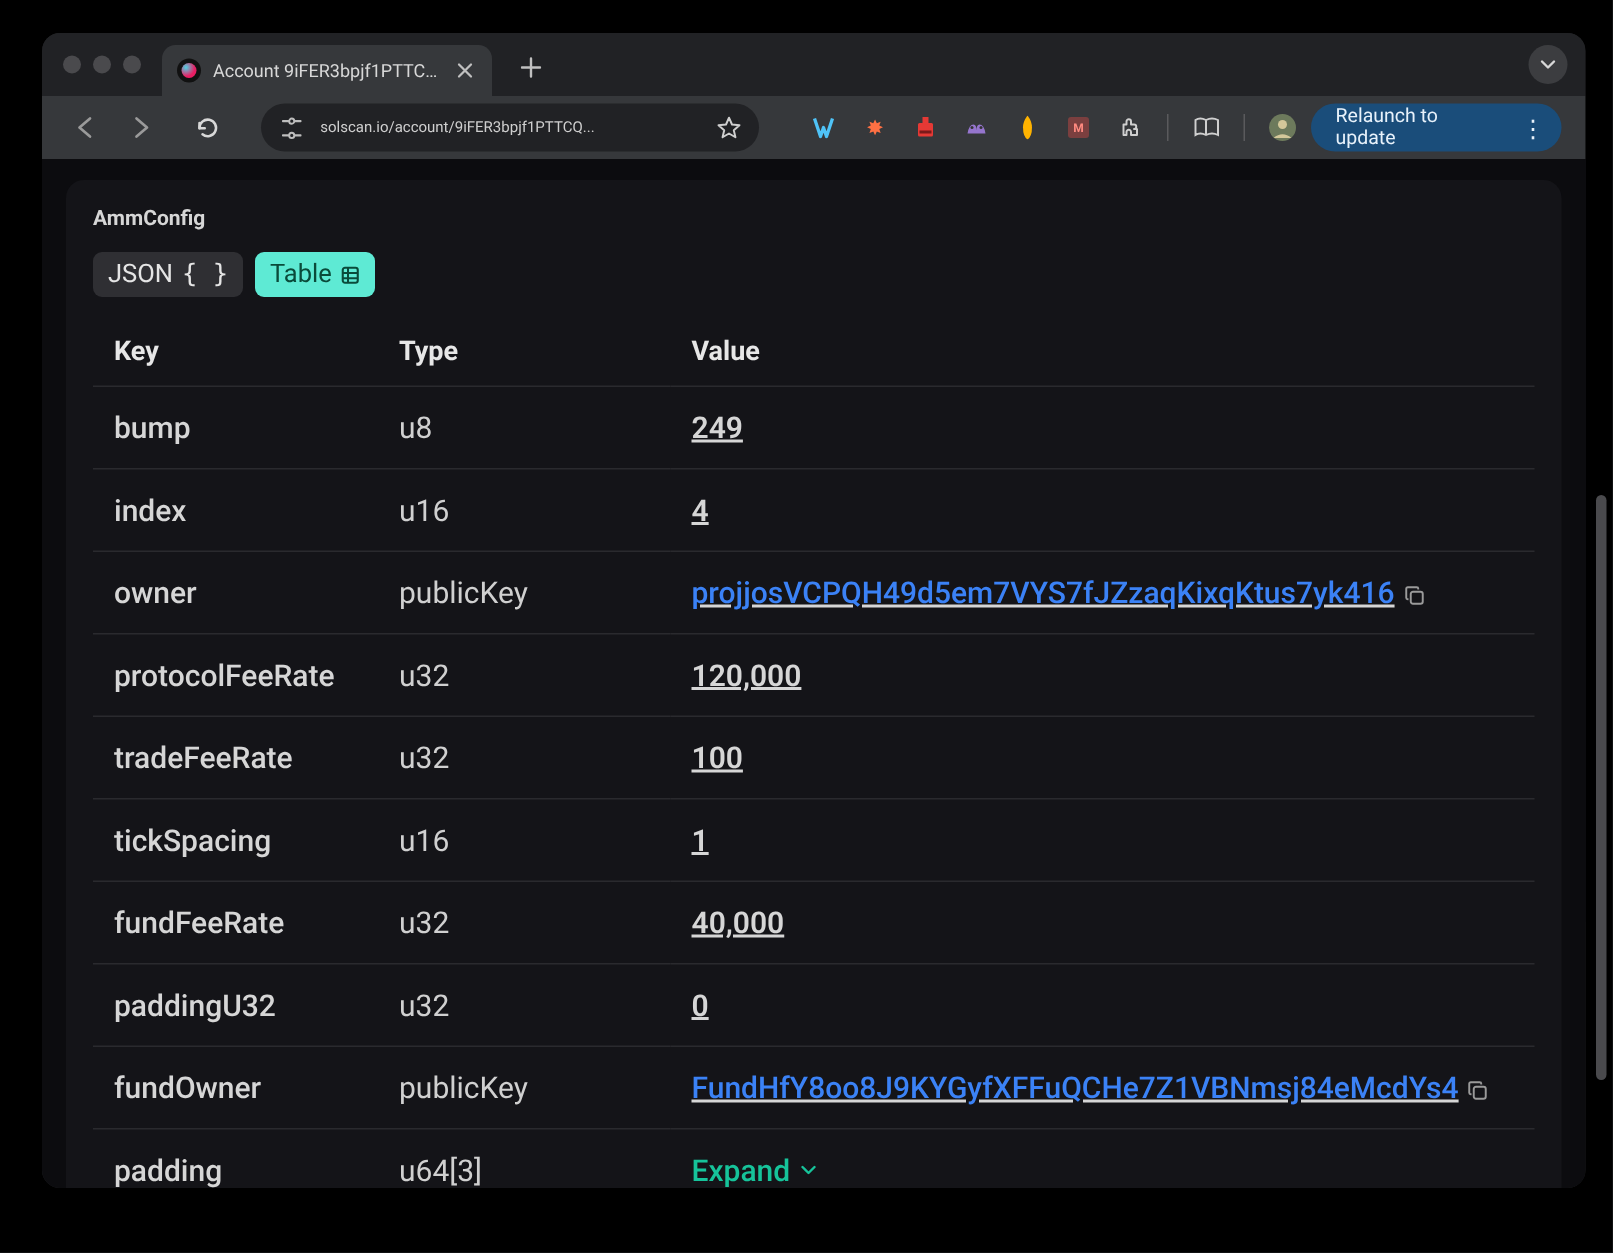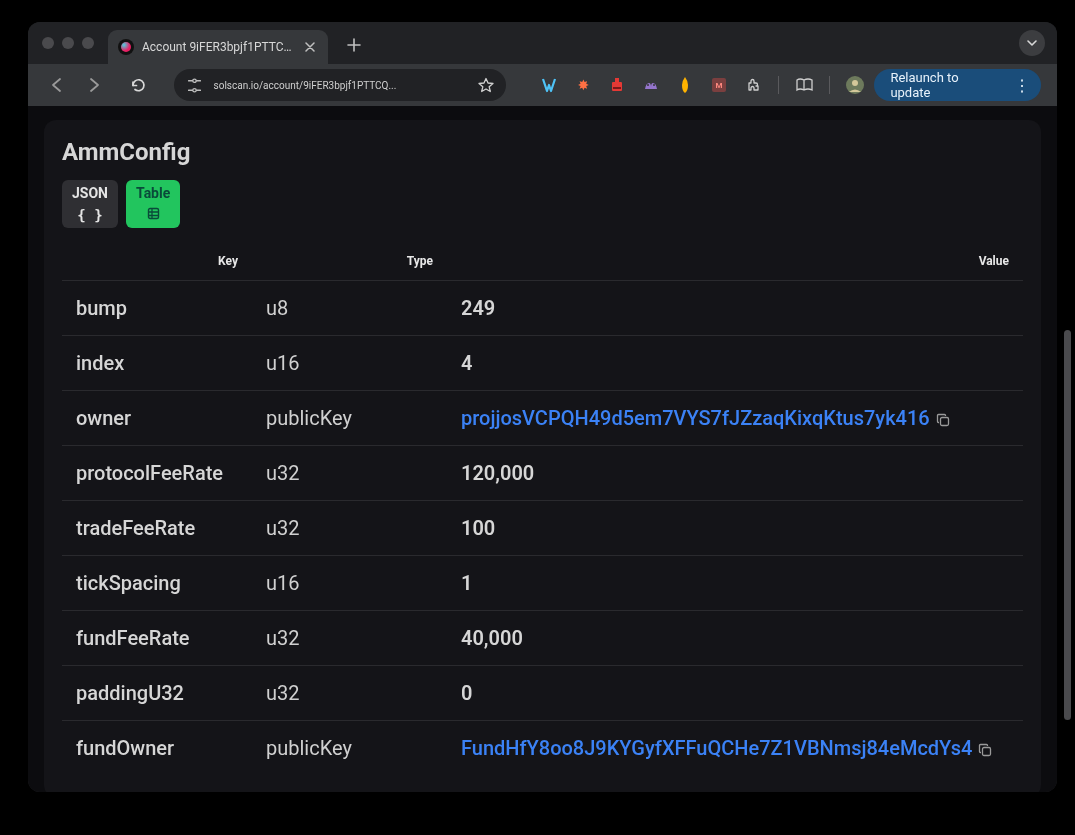--- a/index.html
+++ b/index.html
@@ -178,67 +178,66 @@
       position: relative;
     }
     .panel {
       background: #141418;
       border-radius: 12px;
       padding: 18px 18px 22px 18px;
       min-height: 640px;
     }
     .panel-title {
       color: #d6d6d6;
-      font-size: 24px;
+      font-size: 14px;
       font-weight: 700;
       margin-bottom: 14px;
     }
     .view-tabs {
       display: flex;
       gap: 8px;
       margin-bottom: 14px;
     }
     .view-tab {
       display: flex; align-items: center; gap: 6px;
       padding: 5px 10px;
       border-radius: 6px;
-      font-size: 14px;
-      font-weight: 700;
-      cursor: pointer;
-      flex-direction: column;
+      font-size: 17px;
+      font-weight: 400;
+      cursor: pointer;
     }
     .view-tab.json {
       background: #2f2f33;
       color: #e5e5e5;
     }
     .view-tab.table {
-      background: #22c55e;
+      background: #5eead4;
       color: #0a4a3a;
     }
     .view-tab .braces { font-family: monospace; }
     .tbl {
       width: 100%;
       border-collapse: collapse;
     }
     .tbl th {
-      text-align: right;
+      text-align: left;
       color: #e7e7e7;
-      font-size: 12px;
+      font-size: 18px;
       font-weight: 700;
       padding: 12px 14px;
     }
     .tbl td {
       padding: 15px 14px;
       font-size: 20px;
       color: #d6d6d6;
       border-top: 1px solid #2a2a2e;
     }
     .tbl td.key { font-weight: 500; width: 190px; }
     .tbl td.type { color: #d0d0d0; width: 195px; }
-    .tbl td.value { font-weight: 600; }
+    .tbl td.value { font-weight: 600; text-decoration: underline; }
     .val-link {
       color: #3b82f6;
       font-weight: 500;
       cursor: pointer;
     }
     .copy-icon {
       display: inline-flex;
       vertical-align: middle;
       margin-left: 6px;
       color: #9a9a9a;
@@ -465,20 +464,32 @@
             <tr>
               <td class="key">fundOwner</td>
               <td class="type">publicKey</td>
               <td class="value"><span class="val-link">FundHfY8oo8J9KYGyfXFFuQCHe7Z1VBNmsj84eMcdYs4</span><span class="copy-icon">
                   <svg width="14" height="14" viewBox="0 0 14 14">
                     <rect x="4.5" y="4.5" width="8" height="8" rx="1.5" fill="none" stroke="currentColor" stroke-width="1.3"></rect>
                     <path d="M3 9.5 H2.5 A1 1 0 0 1 1.5 8.5 V2.5 A1 1 0 0 1 2.5 1.5 H8.5 A1 1 0 0 1 9.5 2.5 V3" fill="none" stroke="currentColor" stroke-width="1.3"></path>
                   </svg>
                 </span></td>
             </tr>
+            <tr>
+              <td class="key">padding</td>
+              <td class="type">u64[3]</td>
+              <td class="value"><span class="val-expand">
+                  <span>Expand</span>
+                  <span>
+                    <svg width="12" height="12" viewBox="0 0 12 12">
+                      <path d="M2 4 L6 8 L10 4" stroke="currentColor" stroke-width="1.6" fill="none" stroke-linecap="round" stroke-linejoin="round"></path>
+                    </svg>
+                  </span>
+                </span></td>
+            </tr>
           </tbody>
       </table>
     </div>
   </div>
 
 </div>
 
 <div class="scrollbar-track"></div>
 
 </body></html>

